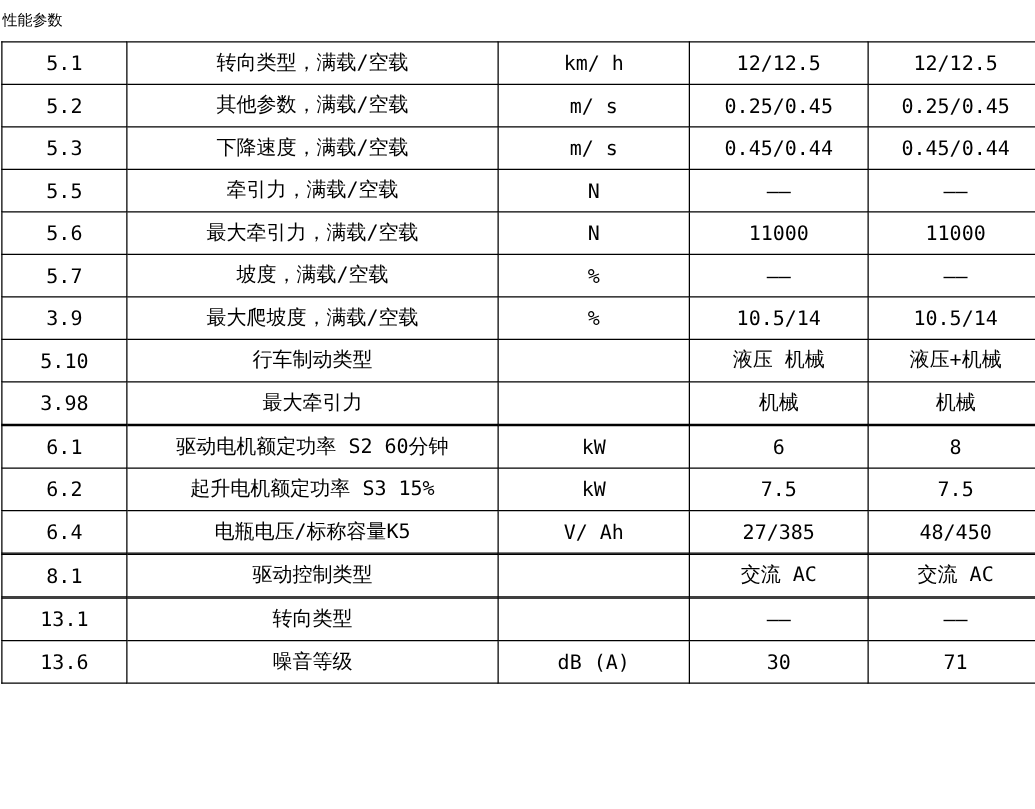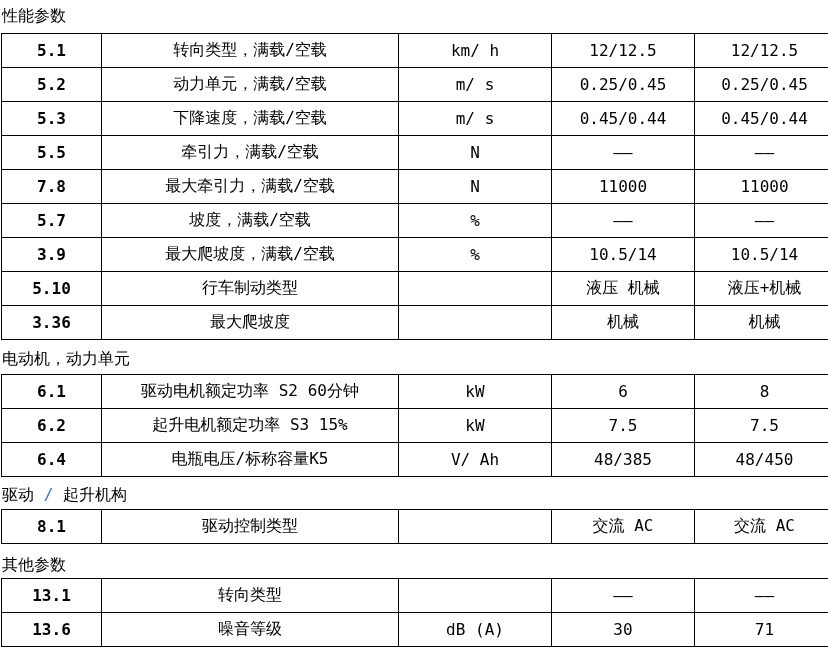--- a/index.html
+++ b/index.html
@@ -9,21 +9,21 @@
     overflow: hidden;
     font-family: "DejaVu Sans Mono", "DejaVu Sans", "Liberation Sans", sans-serif;
     font-size: 16px;
     color: #000000;
   }
   .page { width: 828px; height: 647px; }
   .section-title {
     padding-left: 2px;
     height: 18px;
     line-height: 18px;
-    font-size: 16px;
+    font-size: 12px;
     white-space: nowrap;
   }
   .t1-title { margin: 7px 0 8px 0; }
   .t2-title { margin: 10px 0 6px 0; }
   .t3-title { margin: 9px 0 5px 0; }
   .t4-title { margin: 12px 0 4px 0; }
   .accent-slash { color: #3b6fd4; }
   table.spec {
     border-collapse: collapse;
     table-layout: fixed;
@@ -33,21 +33,21 @@
   table.spec td {
     border: 1px solid #000000;
     height: 33px;
     padding: 0 2px;
     text-align: center;
     vertical-align: middle;
     white-space: nowrap;
     overflow: hidden;
     font-size: 16px;
   }
-  table.spec td.c0 { width: 95px; font-weight: bold; }
+  table.spec td.c0 { width: 95px; }
   table.spec td.c1 { width: 292px; }
   table.spec td.c2 { width: 148px; }
   table.spec td.c3 { width: 138px; }
   table.spec td.c4 { width: 135px; }
 </style>
 </head>
 <body>
 
 <div class="page">
 
@@ -56,41 +56,41 @@
     <tbody>
         <tr>
           <td class="c0">5.1</td>
           <td class="c1">转向类型，满载/空载</td>
           <td class="c2">km/ h</td>
           <td class="c3">12/12.5</td>
           <td class="c4">12/12.5</td>
         </tr>
         <tr>
           <td class="c0">5.2</td>
-          <td class="c1">动力单元，满载/空载</td>
+          <td class="c1">其他参数，满载/空载</td>
           <td class="c2">m/ s</td>
           <td class="c3">0.25/0.45</td>
           <td class="c4">0.25/0.45</td>
         </tr>
         <tr>
           <td class="c0">5.3</td>
           <td class="c1">下降速度，满载/空载</td>
           <td class="c2">m/ s</td>
           <td class="c3">0.45/0.44</td>
           <td class="c4">0.45/0.44</td>
         </tr>
         <tr>
           <td class="c0">5.5</td>
           <td class="c1">牵引力，满载/空载</td>
           <td class="c2">N</td>
           <td class="c3">——</td>
           <td class="c4">——</td>
         </tr>
         <tr>
-          <td class="c0">7.8</td>
+          <td class="c0">5.6</td>
           <td class="c1">最大牵引力，满载/空载</td>
           <td class="c2">N</td>
           <td class="c3">11000</td>
           <td class="c4">11000</td>
         </tr>
         <tr>
           <td class="c0">5.7</td>
           <td class="c1">坡度，满载/空载</td>
           <td class="c2">%</td>
           <td class="c3">——</td>
@@ -104,72 +104,67 @@
           <td class="c4">10.5/14</td>
         </tr>
         <tr>
           <td class="c0">5.10</td>
           <td class="c1">行车制动类型</td>
           <td class="c2"></td>
           <td class="c3">液压 机械</td>
           <td class="c4">液压+机械</td>
         </tr>
         <tr>
-          <td class="c0">3.36</td>
-          <td class="c1">最大爬坡度</td>
+          <td class="c0">3.98</td>
+          <td class="c1">最大牵引力</td>
           <td class="c2"></td>
           <td class="c3">机械</td>
           <td class="c4">机械</td>
         </tr>
       </tbody>
   </table>
 
-  <div class="section-title t2-title">电动机，动力单元</div>
   <table class="spec">
     <tbody>
         <tr>
           <td class="c0">6.1</td>
           <td class="c1">驱动电机额定功率 S2 60分钟</td>
           <td class="c2">kW</td>
           <td class="c3">6</td>
           <td class="c4">8</td>
         </tr>
         <tr>
           <td class="c0">6.2</td>
           <td class="c1">起升电机额定功率 S3 15%</td>
           <td class="c2">kW</td>
           <td class="c3">7.5</td>
           <td class="c4">7.5</td>
         </tr>
         <tr>
           <td class="c0">6.4</td>
           <td class="c1">电瓶电压/标称容量K5</td>
           <td class="c2">V/ Ah</td>
-          <td class="c3">48/385</td>
+          <td class="c3">27/385</td>
           <td class="c4">48/450</td>
         </tr>
       </tbody>
   </table>
 
-  <div class="section-title t3-title">
-    <span>驱动 </span><span class="accent-slash">/</span><span> 起升机构</span>
-  </div>
   <table class="spec">
     <tbody>
         <tr>
           <td class="c0">8.1</td>
           <td class="c1">驱动控制类型</td>
           <td class="c2"></td>
           <td class="c3">交流 AC</td>
           <td class="c4">交流 AC</td>
         </tr>
       </tbody>
   </table>
 
-  <div class="section-title t4-title">其他参数</div>
   <table class="spec">
     <tbody>
         <tr>
           <td class="c0">13.1</td>
           <td class="c1">转向类型</td>
           <td class="c2"></td>
           <td class="c3">——</td>
           <td class="c4">——</td>
         </tr>
         <tr>

